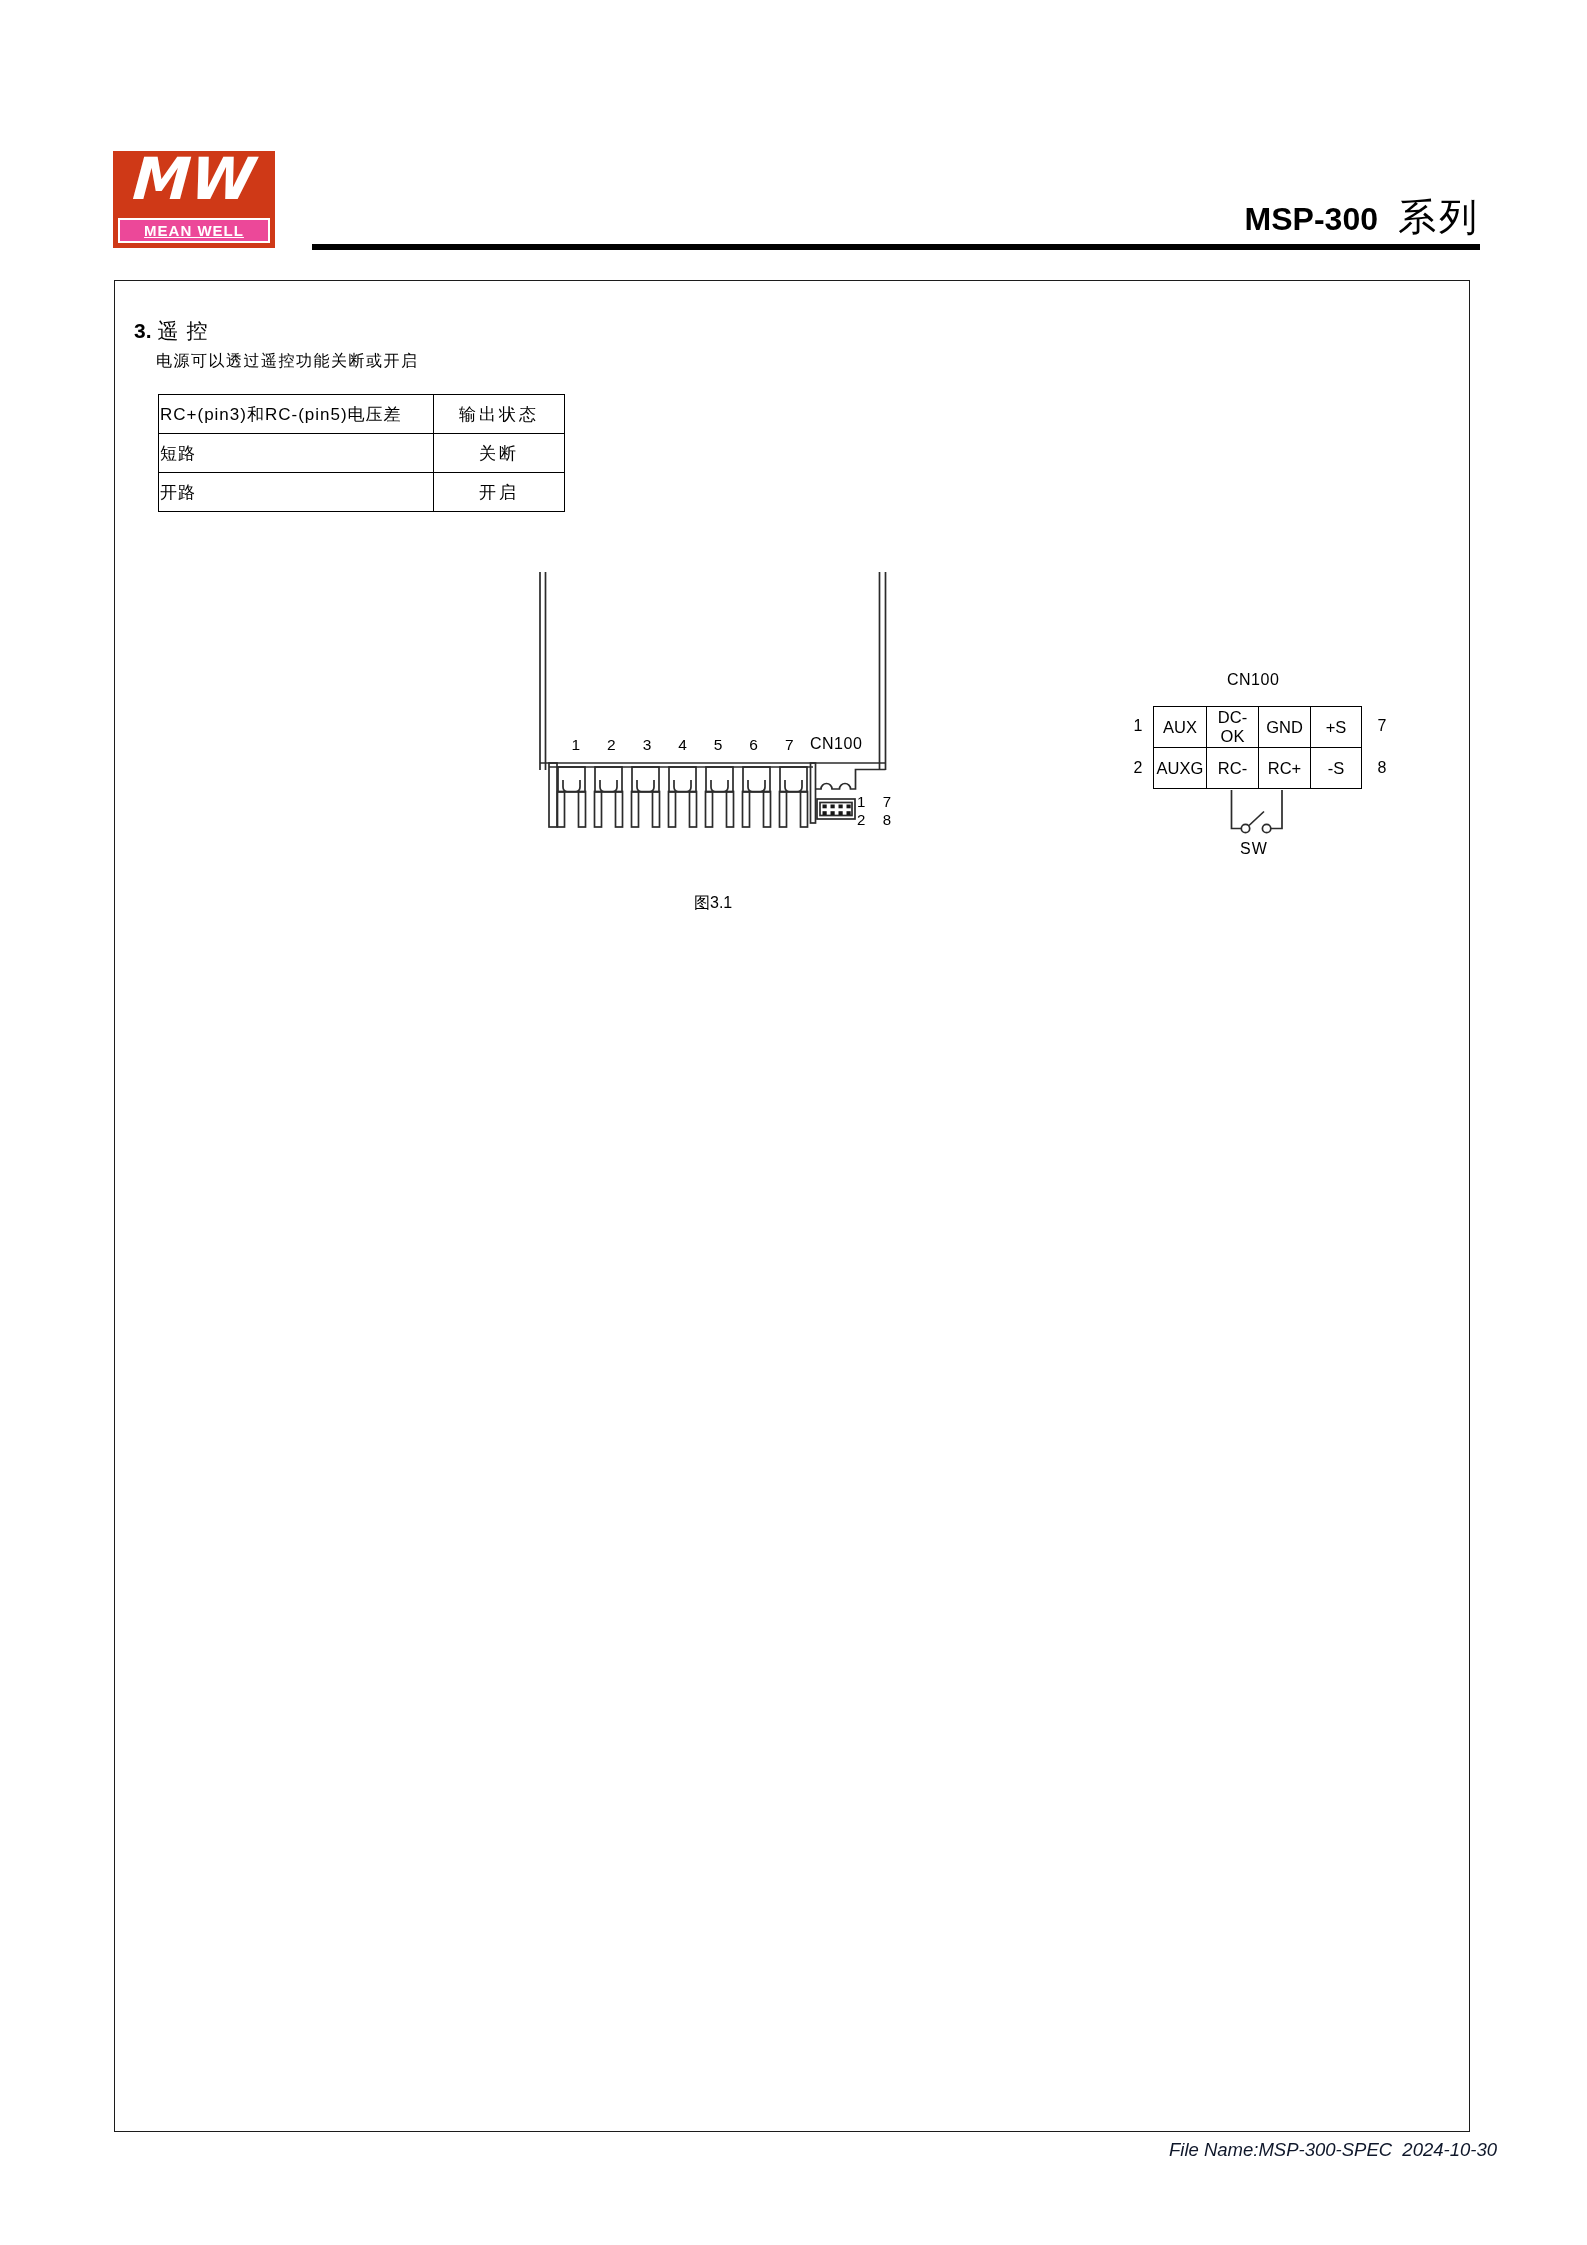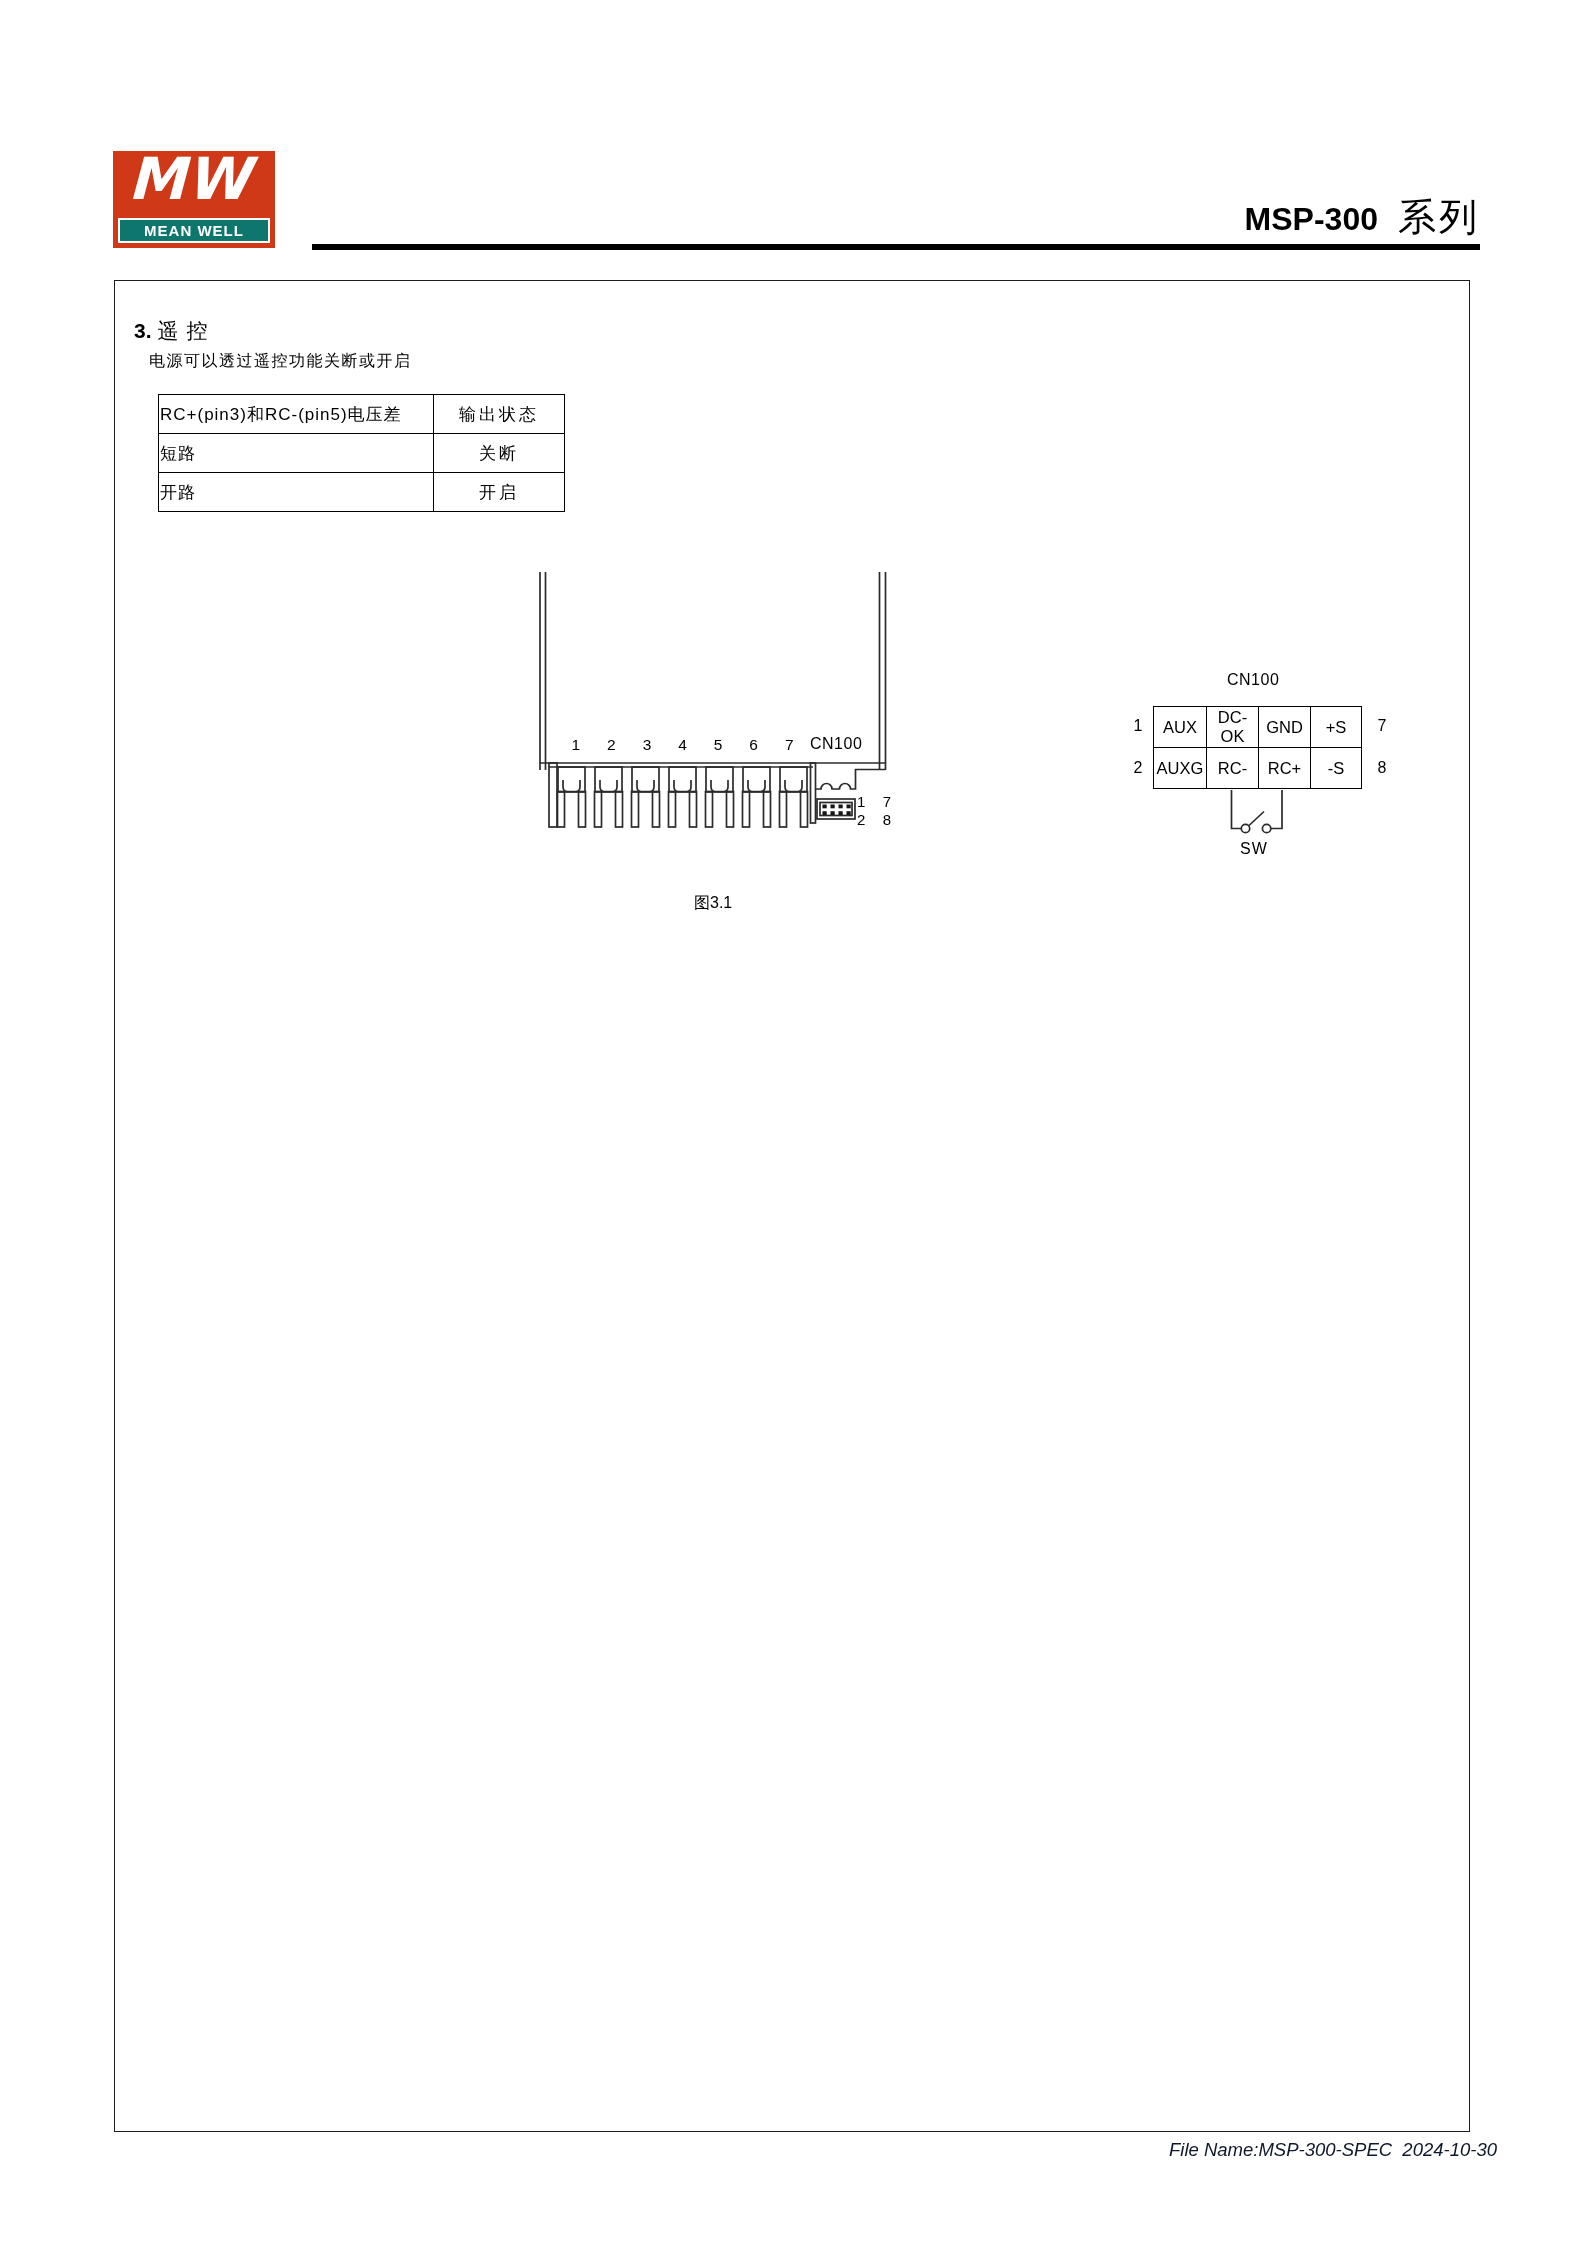--- a/index.html
+++ b/index.html
@@ -9,38 +9,38 @@
   }
   
   .logo { position:absolute; left:113px; top:151px; width:162px; height:97px; background:#cf3917; }
   .logo-mw {
     position:absolute; top:-6px; left:0; right:0; text-align:center;
     font-family:"DejaVu Sans", sans-serif; font-weight:bold; font-style:italic;
     font-size:58px; color:#ffffff; letter-spacing:0px; transform:skewX(-4deg);
   }
   .logo-band {
     position:absolute; left:5px; right:5px; bottom:5px; height:21px;
-    border:2.5px solid #ffffff; background:#0f766e; color:#ffffff;
+    border:2.5px solid #ffffff; background:#ec4899; color:#ffffff;
     display:flex; align-items:center; justify-content:center;
-    font-weight:bold; font-size:15px; letter-spacing:1px;
+    font-weight:bold; font-size:15px; letter-spacing:1px;text-decoration:underline;
   }
   .doc-title { position:absolute; left:312px; top:192px; white-space:nowrap; font-size:41px; }
   .doc-title .zh { font-size:38px; letter-spacing:3px; margin-left:5px; }
   .series { position:absolute; top:192px; right:107px; white-space:nowrap; }
   .series .model { font-weight:bold; font-size:32px; }
   .series .szh { font-size:38px; letter-spacing:3px; margin-left:20px; }
   .title-rule { position:absolute; left:312px; top:244px; width:1168px; height:6px; background:#000; }
   
   .frame { position:absolute; left:114px; top:280px; width:1356px; height:1852px;
            border:1.6px solid #1c1c1c; box-sizing:border-box; }
   
   .sec-head { position:absolute; left:134px; top:317px; font-size:21px; }
   .sec-head .num { font-weight:bold; }
   .sec-head .ttl { letter-spacing:8px; margin-left:6px; }
-  .sec-desc { position:absolute; left:149px; top:351px; font-size:16px; letter-spacing:1.5px; }
+  .sec-desc { position:absolute; left:156px; top:351px; font-size:16px; letter-spacing:1.5px; }
   
   .rc-table { position:absolute; left:158px; top:394px; border-collapse:collapse; }
   .rc-table td { border:1.6px solid #000; height:36px; font-size:17px; }
   .rc-table td.c1 { width:272px; letter-spacing:1px; }
   .rc-table td.c2 { width:128px; text-align:center; letter-spacing:3px; }
   
   .diagram-svg { position:absolute; left:0; top:0; width:1587px; height:2245px; pointer-events:none; }
   .term-nums { position:absolute; left:558px; top:736px; width:249px; display:flex; font-size:15.5px; }
   .term-nums span { flex:1; text-align:center; }
   .cn100-side-label { position:absolute; left:810px; top:735px; font-size:16px; letter-spacing:0.5px; }

